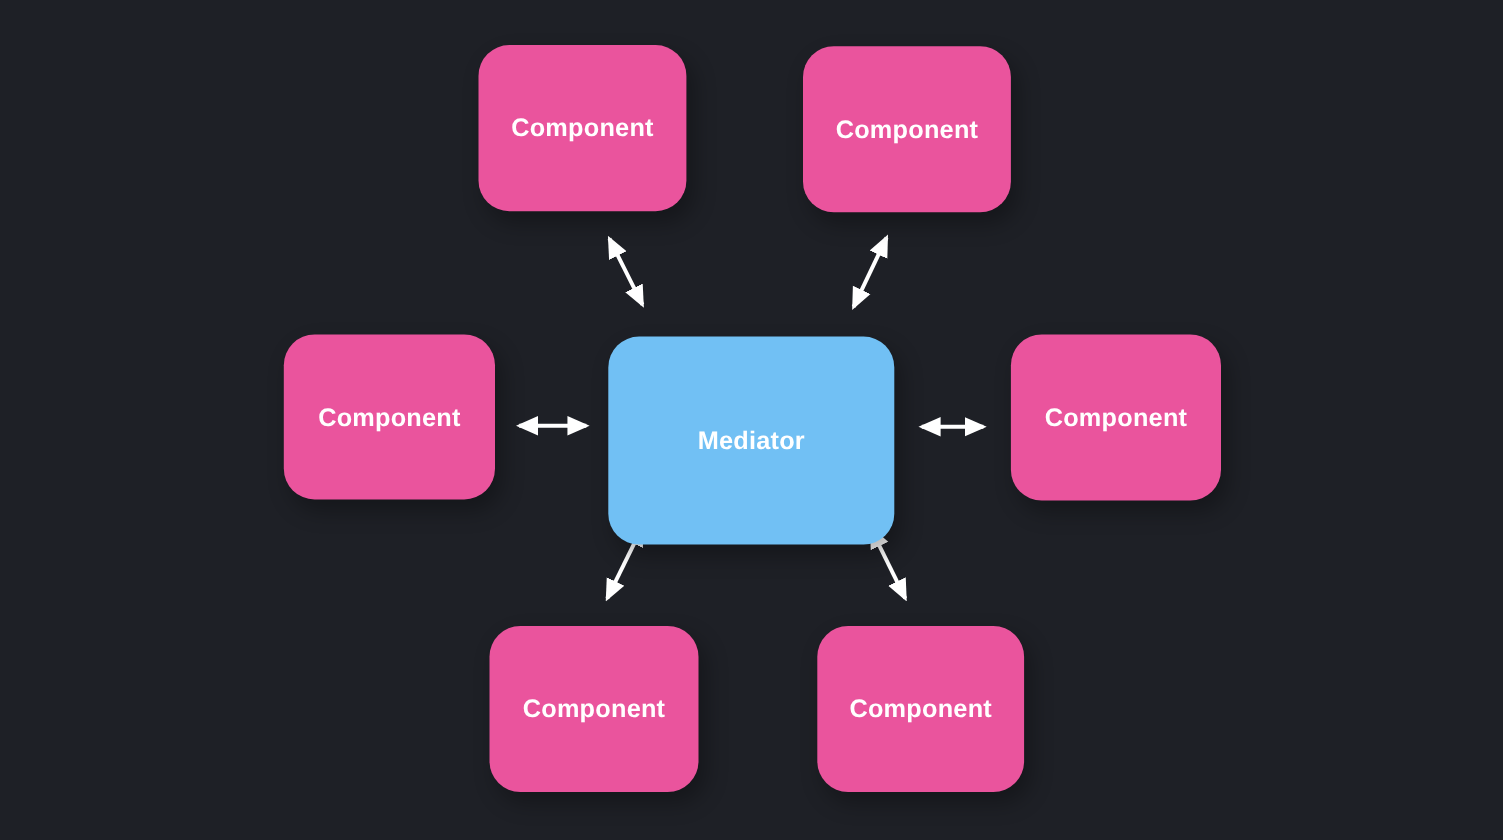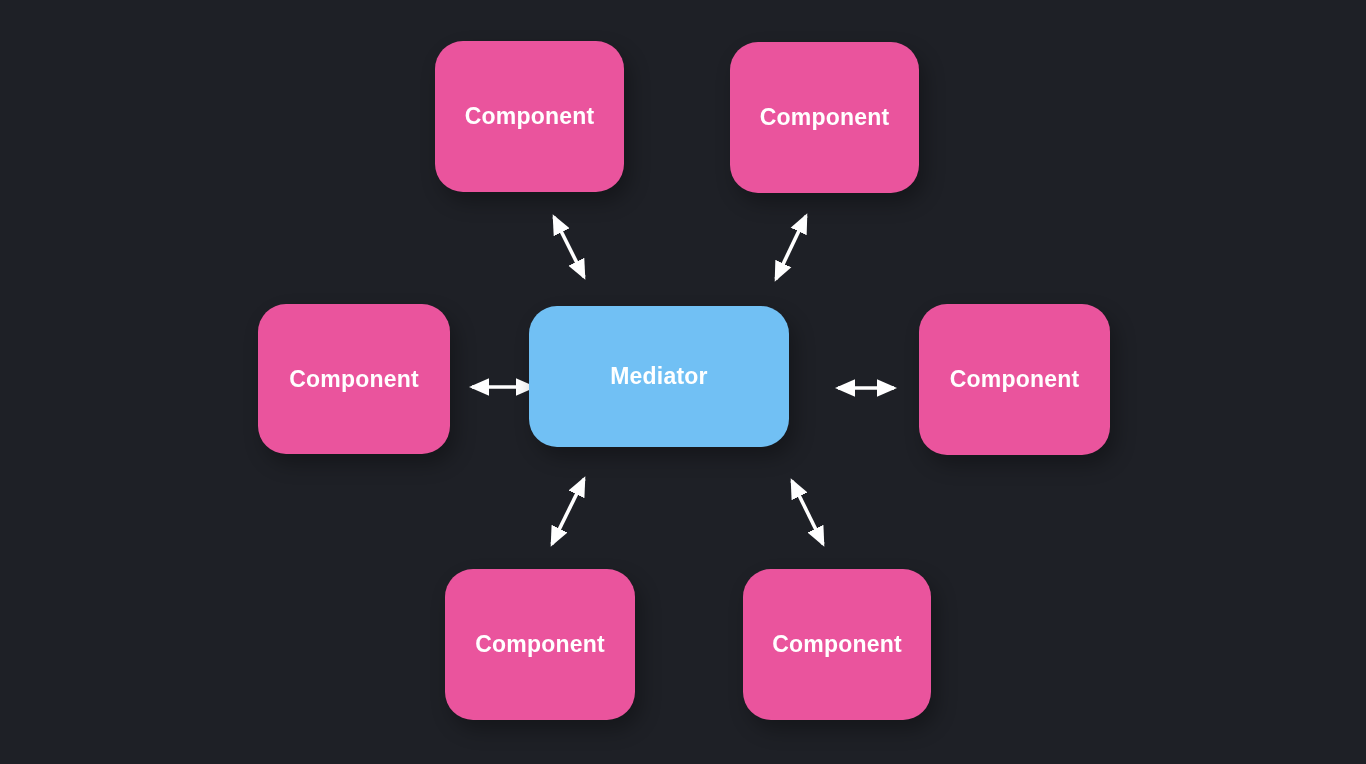--- a/index.html
+++ b/index.html
@@ -53,21 +53,21 @@
   }
   .component { background: var(--component-fill); }
   .mediator  { background: var(--mediator-fill); }
 
   .c-tl { left: 435px; top: 41px;  width: 189px; height: 151px; }
   .c-tr { left: 730px; top: 42px;  width: 189px; height: 151px; }
   .c-ml { left: 258px; top: 304px; width: 192px; height: 150px; }
   .c-mr { left: 919px; top: 304px; width: 191px; height: 151px; }
   .c-bl { left: 445px; top: 569px; width: 190px; height: 151px; }
   .c-br { left: 743px; top: 569px; width: 188px; height: 151px; }
-  .m-c  { left: 529px; top: 306px; width: 260px; height: 141px; }
+  .m-c  { left: 553px; top: 306px; width: 260px; height: 189px; }
 </style>
 </head>
 <body>
 
 <div class="canvas">
 
   <svg class="arrows-layer" viewBox="0 0 1366 764" xmlns="http://www.w3.org/2000/svg">
     <defs>
       <marker id="ah" viewBox="0 0 10 10" refX="8.5" refY="5" markerWidth="5.6" markerHeight="5.6" orient="auto-start-reverse">
         <path class="arrowhead-fill" d="M0 0.6 L10 5 L0 9.4 z"></path>

